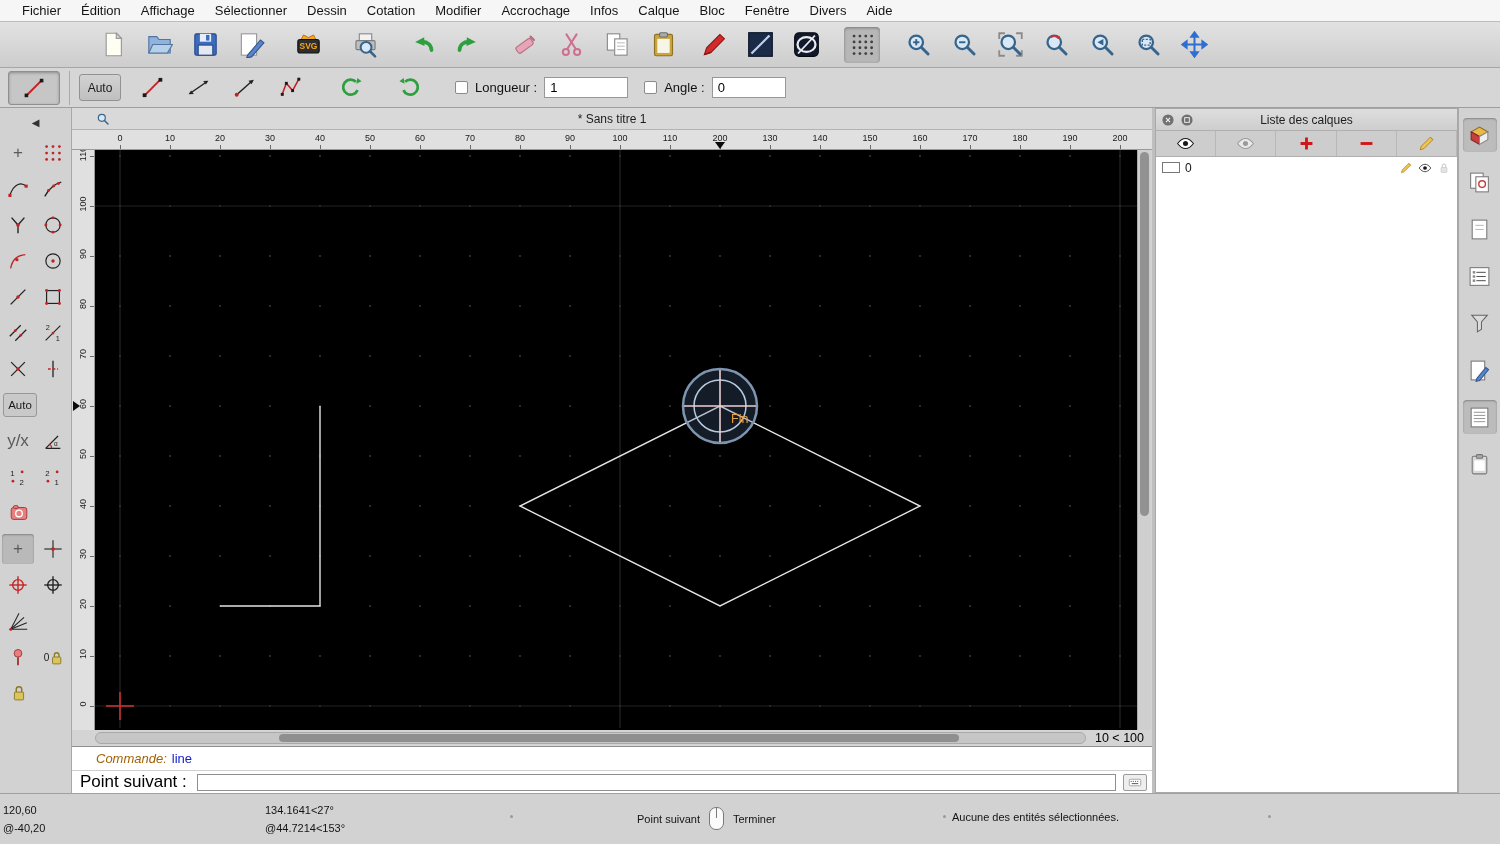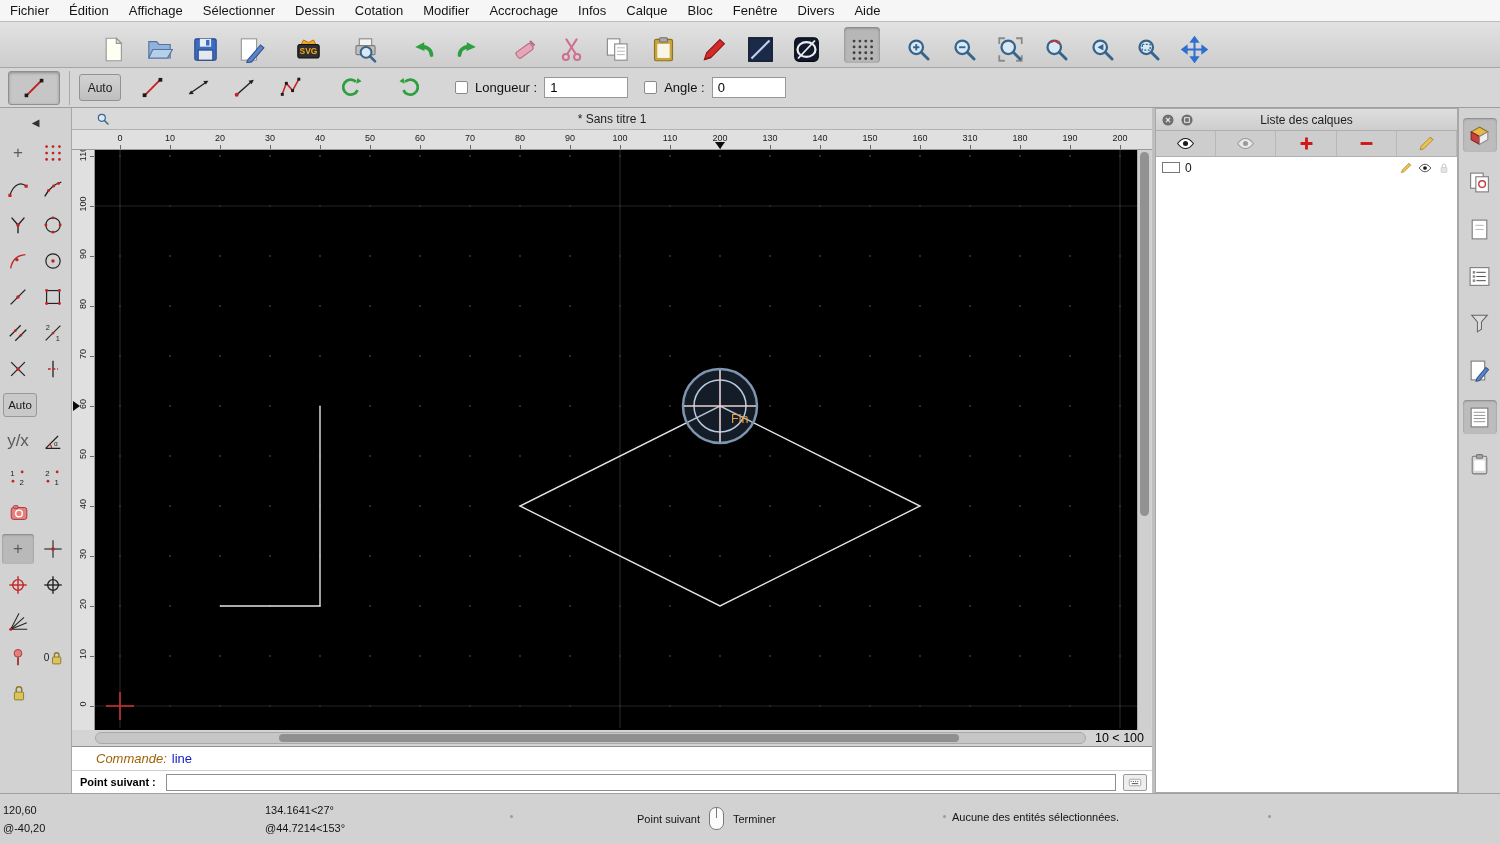--- a/index.html
+++ b/index.html
@@ -1,27 +1,27 @@
 <!DOCTYPE html>
 <html><head>
 <meta charset="utf-8">
 <style>
   * { box-sizing: border-box; margin: 0; padding: 0; }
   html,body { width:1500px; height:844px; overflow:hidden;
     font-family:"Liberation Sans","DejaVu Sans",sans-serif; background:#d4d4d4; }
 
   
   .menubar { height:22px; background:#f6f6f6; border-bottom:1px solid #bdbdbd;
-    display:flex; align-items:center; font-size:13px; color:#151515; }
+    display:flex; align-items:center; padding-left:12px; font-size:13px; color:#151515; }
   .menubar .mi { padding:0 10px; white-space:nowrap; }
 
   
   .tb1 { height:46px; background:linear-gradient(#e2e2e2,#cdcdcd);
     border-bottom:1px solid #a6a6a6; display:flex; align-items:center; padding-left:95px; }
-  .tbi { width:36px; height:36px; display:flex; align-items:flex-end; justify-content:center;
+  .tbi { width:36px; height:36px; display:flex; align-items:center; justify-content:center;
     margin-right:10px; border-radius:4px; flex:none; }
   .tbi.pressed { background:#b7b7b7; box-shadow:inset 0 1px 3px rgba(0,0,0,.35); }
   .ig { display:flex; }
   .tbi .ig svg { width:27px; height:27px; }
 
   
   .tb2 { height:40px; background:#d6d6d6; border-bottom:1px solid #9e9e9e;
     display:flex; align-items:center; padding-left:8px; font-size:13px; }
   .cur-tool { width:52px; height:34px; background:#c6c6c6; border:1px solid #8f8f8f;
     box-shadow:inset 0 1px 3px rgba(0,0,0,.3); border-radius:3px;
@@ -100,21 +100,21 @@
   .h-thumb { position:absolute; top:1px; left:183px; width:680px; height:8px; background:#8f8f8f;
     border-radius:4px; }
   .grid-status { width:66px; text-align:right; padding-right:8px; font-size:12.5px; color:#000;border-radius:7px; }
 
   .cmd-history { height:24px; background:#fff; border-top:1px solid #8f8f8f;
     display:flex; align-items:center; padding-left:8px; font-size:13px; }
   .cmd-prompt { color:#a16207; font-style:italic;margin-left:16px; }
   .cmd-val { color:#1520c8; margin-left:5px; }
   .cmd-input-row { height:23px; background:#fff; border-top:1px solid #cfcfcf;
     display:flex; align-items:center; padding:0 5px 0 8px; }
-  .cmd-label { font-size:11px; color:#000; margin-right:10px; white-space:nowrap;font-weight:bold; }
+  .cmd-label { font-size:17px; color:#000; margin-right:10px; white-space:nowrap; }
   .cmd-input { flex:1; height:17px; border:1px solid #8f8f8f; font-size:12px; padding-left:4px;
     font-family:inherit; }
   .kbd-btn { width:24px; height:17px; margin-left:7px; display:flex; align-items:center;
     justify-content:center; border:1px solid #9a9a9a; background:#eee; border-radius:2px; }
   .kbd-btn svg { width:18px; height:13px; }
 
   .panel-gap { width:3px; background:#bfbfbf; }
 
   .right-panel { width:303px; background:#fff; display:flex; flex-direction:column;
     border:1px solid #a8a8a8; }
@@ -820,21 +820,21 @@
           <span class="hlab" style="left: 625px;">200</span>
           <i class="htick" style="left: 625px;"></i>
           <span class="hlab" style="left: 675px;">130</span>
           <i class="htick" style="left: 675px;"></i>
           <span class="hlab" style="left: 725px;">140</span>
           <i class="htick" style="left: 725px;"></i>
           <span class="hlab" style="left: 775px;">150</span>
           <i class="htick" style="left: 775px;"></i>
           <span class="hlab" style="left: 825px; text-align: center;">160</span>
           <i class="htick" style="left: 825px;"></i>
-          <span class="hlab" style="left: 875px;">310</span>
+          <span class="hlab" style="left: 875px;">170</span>
           <i class="htick" style="left: 875px;"></i>
           <span class="hlab" style="left: 925px;">180</span>
           <i class="htick" style="left: 925px;"></i>
           <span class="hlab" style="left: 975px;">190</span>
           <i class="htick" style="left: 975px;"></i>
           <span class="hlab" style="left: 1025px;">200</span>
           <i class="htick" style="left: 1025px;"></i>
           <i class="hmarker" style="left: 625px;"></i>
         </div>
     </div>

